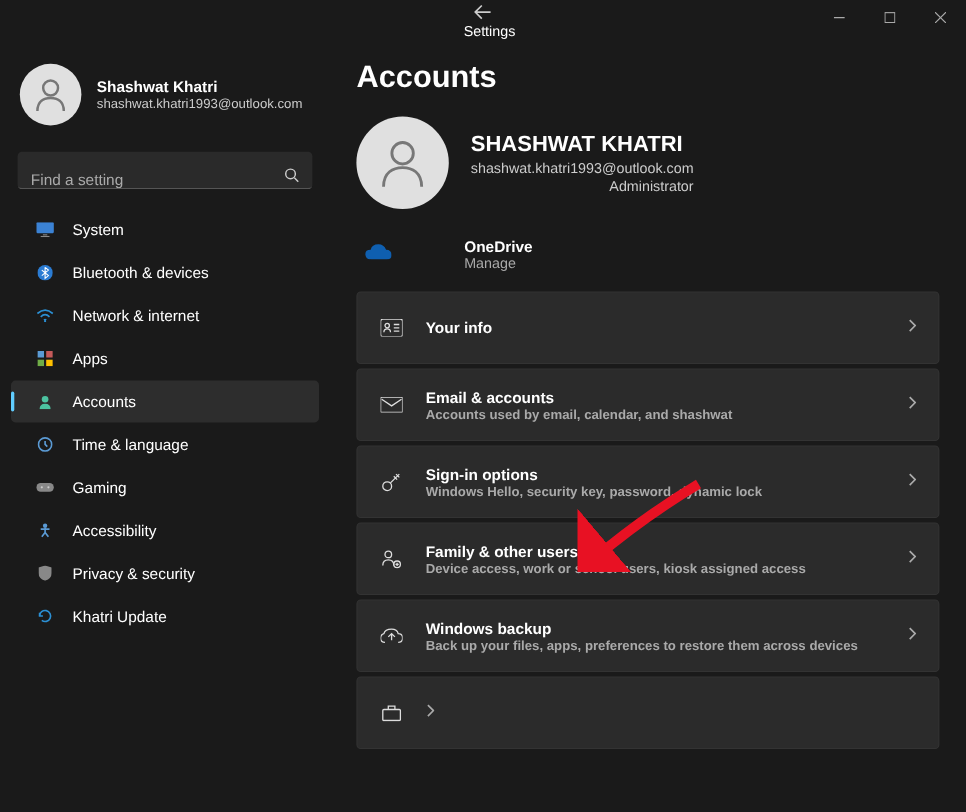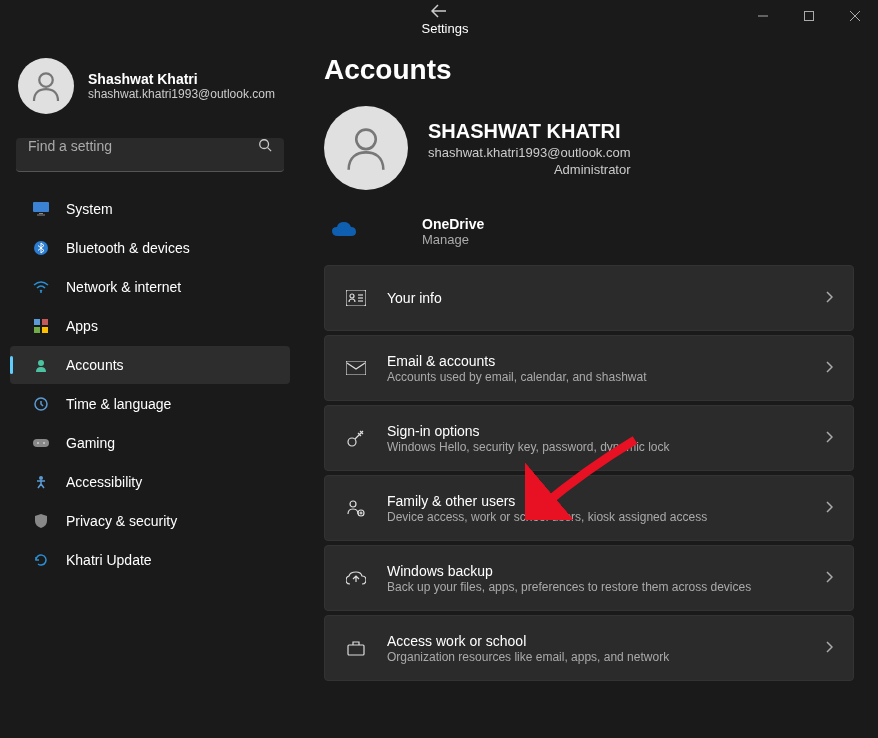--- a/index.html
+++ b/index.html
@@ -88,21 +88,21 @@
     .user-email {
       font-size: 12px;
       color: #ccc;
     }
     .search-box {
       margin: 0 16px 18px 16px;
       background: #2a2a2a;
       border-radius: 4px;
       height: 34px;
       display: flex;
-      align-items: flex-start;
+      align-items: flex-end;
       padding: 0 12px;
       border-bottom: 1px solid #555;
     }
     .search-box input {
       flex: 1;
       background: transparent;
       border: none;
       outline: none;
       color: #ccc;
       font-size: 14px;
@@ -226,20 +226,21 @@
       width: 22px;
       height: 22px;
       margin-right: 20px;
       color: #ddd;
       display: flex;
       align-items: center;
       justify-content: center;
     }
     .card-text {
       flex: 1;
+      font-weight: bold;
     }
     .card-title {
       font-size: 14px;
     }
     .card-sub {
       font-size: 12px;
       color: #aaa;
       margin-top: 1px;
     }
     .chevron {
@@ -520,24 +521,20 @@
           </svg></span>
     </div>
 
     <div class="setting-card">
       <span class="card-icon">
           <svg width="18" height="16" viewBox="0 0 18 16">
             <rect x="1" y="5" width="16" height="10" rx="1" fill="none" stroke="#ddd" stroke-width="1.2"></rect>
             <path d="M6 5 L6 2 L12 2 L12 5" stroke="#ddd" stroke-width="1.2" fill="none"></path>
           </svg>
         </span>
-      <div class="card-text">
-        <div class="card-title">Access work or school</div>
-        <div class="card-sub">Organization resources like email, apps, and network</div>
-      </div>
       <span class="chevron"><svg width="8" height="12" viewBox="0 0 8 12">
             <path d="M2 1 L7 6 L2 11" stroke="#aaa" stroke-width="1.5" fill="none"></path>
           </svg></span>
     </div>
   </div>
 </div>
 
 <svg class="annotation-arrow" width="120" height="90" viewBox="0 0 120 90">
   <defs>
     <marker id="arrowhead" markerWidth="12" markerHeight="12" refX="2" refY="6" orient="auto">

